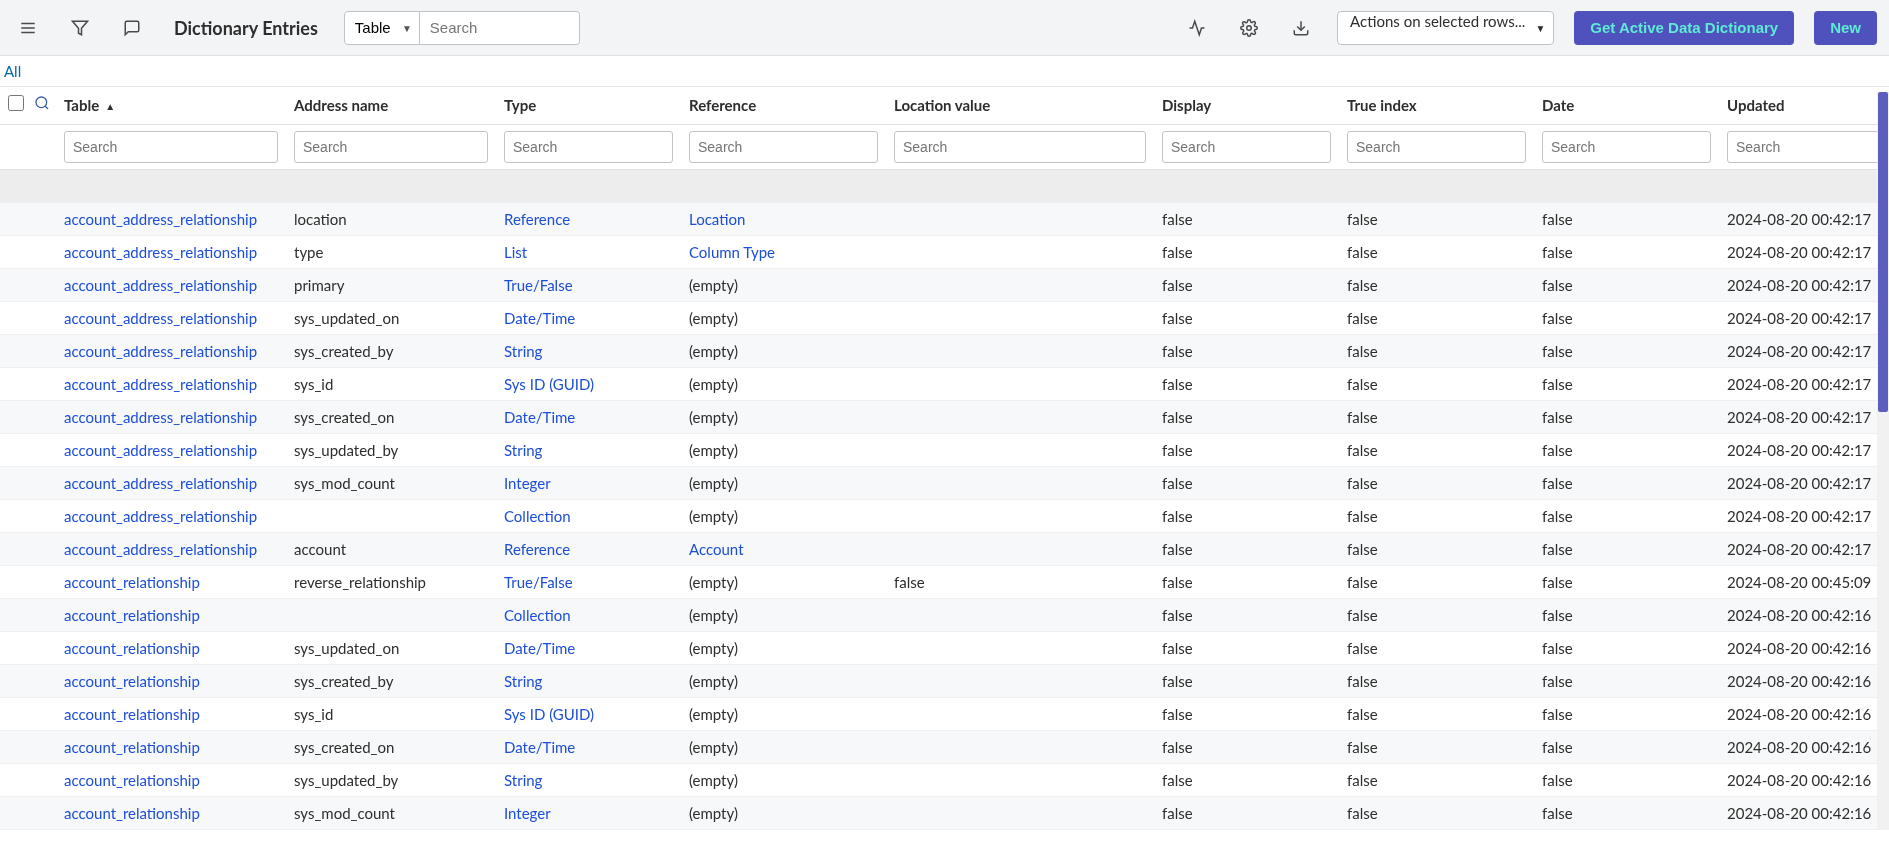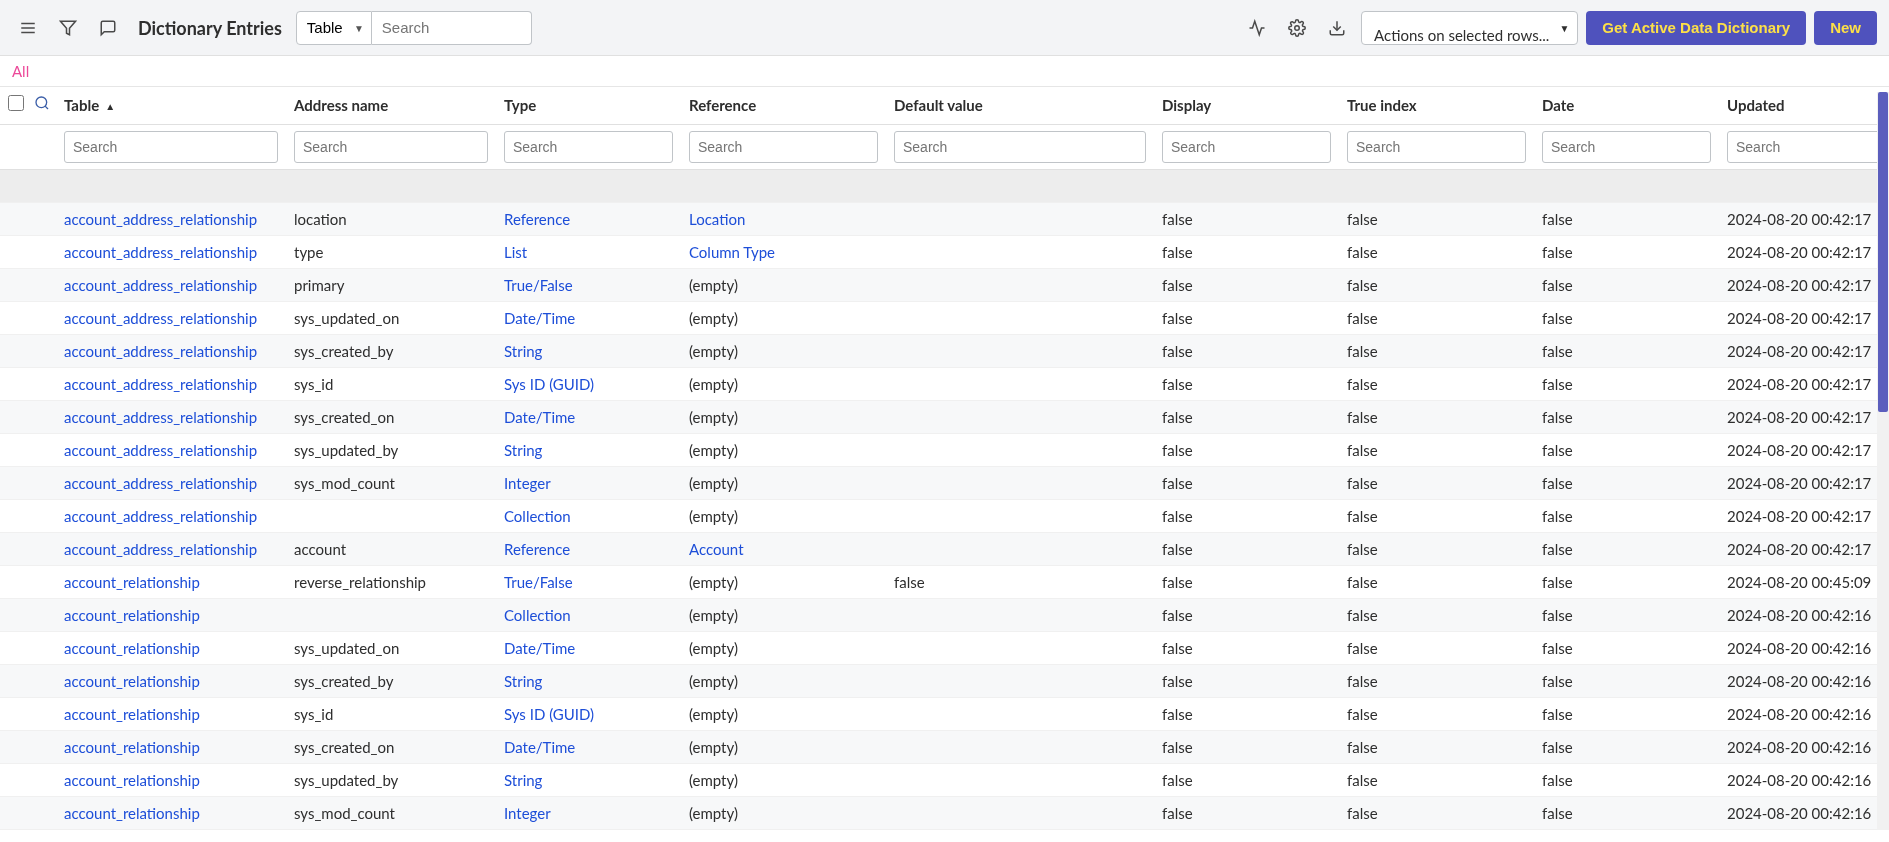--- a/index.html
+++ b/index.html
@@ -1,30 +1,30 @@
 <!DOCTYPE html>
 <html><head>
 <meta charset="utf-8">
 <style>
 * { box-sizing: border-box; margin: 0; padding: 0; }
 body { font-family: -apple-system, BlinkMacSystemFont, "Segoe UI", "Lato", sans-serif; font-size: 16px; color: #2e2e2e; background: #fff; overflow: hidden; }
-.toolbar { display: flex; align-items: center; background: #f3f4f6; height: 56px; padding: 0 12px; border-bottom: 1px solid #e0e0e0; gap: 8px; }
+.toolbar { display: flex; align-items: center; background: #f3f4f6; height: 56px; padding: 0 12px; border-bottom: 1px solid #e0e0e0; gap: 20px; }
 .toolbar .icon-btn { width: 32px; height: 32px; display: flex; align-items: center; justify-content: center; cursor: pointer; border-radius: 4px; color: #4a4a4a; background: transparent; border: none; }
 .toolbar .title { font-weight: 700; font-size: 18px; margin-left: 6px; margin-right: 6px; }
 .toolbar .select-wrap { position: relative; }
 .toolbar select { appearance: none; -webkit-appearance: none; height: 34px; border: 1px solid #c0c4c8; border-radius: 4px; background: #fff; padding: 0 28px 0 10px; font-size: 15px; cursor: pointer; }
 .toolbar .select-wrap .caret { position: absolute; right: 8px; top: 50%; transform: translateY(-50%); pointer-events: none; color: #555; font-size: 10px; }
 .toolbar input.search { height: 34px; border: 1px solid #c0c4c8; border-right: 1px solid #c0c4c8; border-radius: 0 4px 4px 0; border-left: none; padding: 0 10px; font-size: 15px; width: 160px; }
 .toolbar .search-group { display: flex; }
 .toolbar .search-group select { border-radius: 4px 0 0 4px; }
 .toolbar .spacer { flex: 1; }
-.toolbar .dropdown-btn { height: 34px; border: 1px solid #c0c4c8; border-radius: 4px; background: #fff; padding: 0 28px 0 12px; font-size: 15px; position: relative; cursor: pointer; display: flex; align-items: flex-end; }
+.toolbar .dropdown-btn { height: 34px; border: 1px solid #c0c4c8; border-radius: 4px; background: #fff; padding: 0 28px 0 12px; font-size: 15px; position: relative; cursor: pointer; display: flex; align-items: flex-start; }
 .toolbar .dropdown-btn .caret { position: absolute; right: 8px; top: 50%; transform: translateY(-50%); font-size: 10px; }
-.toolbar .primary-btn { height: 34px; border: none; border-radius: 4px; background: #4f52bd; color: #fde047; padding: 0 16px; font-weight: 700; font-size: 15px; cursor: pointer; }
-.subbar { padding: 6px 12px; font-size: 15px; color: #ec4899; border-bottom: 1px solid #e6e6e6; }
+.toolbar .primary-btn { height: 34px; border: none; border-radius: 4px; background: #4f52bd; color: #5eead4; padding: 0 16px; font-weight: 700; font-size: 15px; cursor: pointer; }
+.subbar { padding: 6px 4px; font-size: 15px; color: #0369a1; border-bottom: 1px solid #e6e6e6; }
 .table-wrap { overflow: auto; height: calc(100vh - 92px); }
 table { border-collapse: collapse; width: 100%; table-layout: fixed; }
 thead th { text-align: left; font-weight: 700; font-size: 15px; padding: 8px 8px 10px; border-bottom: 1px solid #e0e0e0; background: #fff; white-space: nowrap; vertical-align: middle; }
 thead th.sorted::after { content: "▲"; font-size: 10px; margin-left: 6px; position: relative; top: -1px; }
 thead tr.filter-row th { padding: 6px 8px; background: #fff; border-bottom: 1px solid #e0e0e0; }
 thead input.col-search { width: 100%; height: 32px; border: 1px solid #c0c4c8; border-radius: 3px; padding: 0 8px; font-size: 14px; }
 tbody td { padding: 7px 8px; font-size: 15px; border-bottom: 1px solid #f0f0f0; white-space: nowrap; overflow: hidden; text-overflow: ellipsis; vertical-align: middle; height: 33px; }
 tbody tr:nth-child(even) { background: #f7f8f9; }
 tbody tr:first-child td { background: #ededed; height: 33px; }
 a.link { color: #1d4ed8; text-decoration: none; }
@@ -127,21 +127,21 @@
       <th class="search-icon-cell">
         <svg width="16" height="16" viewBox="0 0 24 24" fill="none" stroke="currentColor" stroke-width="2">
               <circle cx="11" cy="11" r="8"></circle>
               <line x1="21" y1="21" x2="16.65" y2="16.65"></line>
             </svg>
       </th>
       <th class="sorted">Table</th>
       <th>Address name</th>
       <th>Type</th>
       <th>Reference</th>
-      <th>Default value</th>
+      <th>Location value</th>
       <th>Display</th>
       <th>True index</th>
       <th>Date</th>
       <th>Updated</th>
     </tr>
     <tr class="filter-row">
       <th></th>
           <th></th>
       <th><input class="col-search" placeholder="Search" style=""></th>
       <th><input class="col-search" placeholder="Search" style=""></th>

